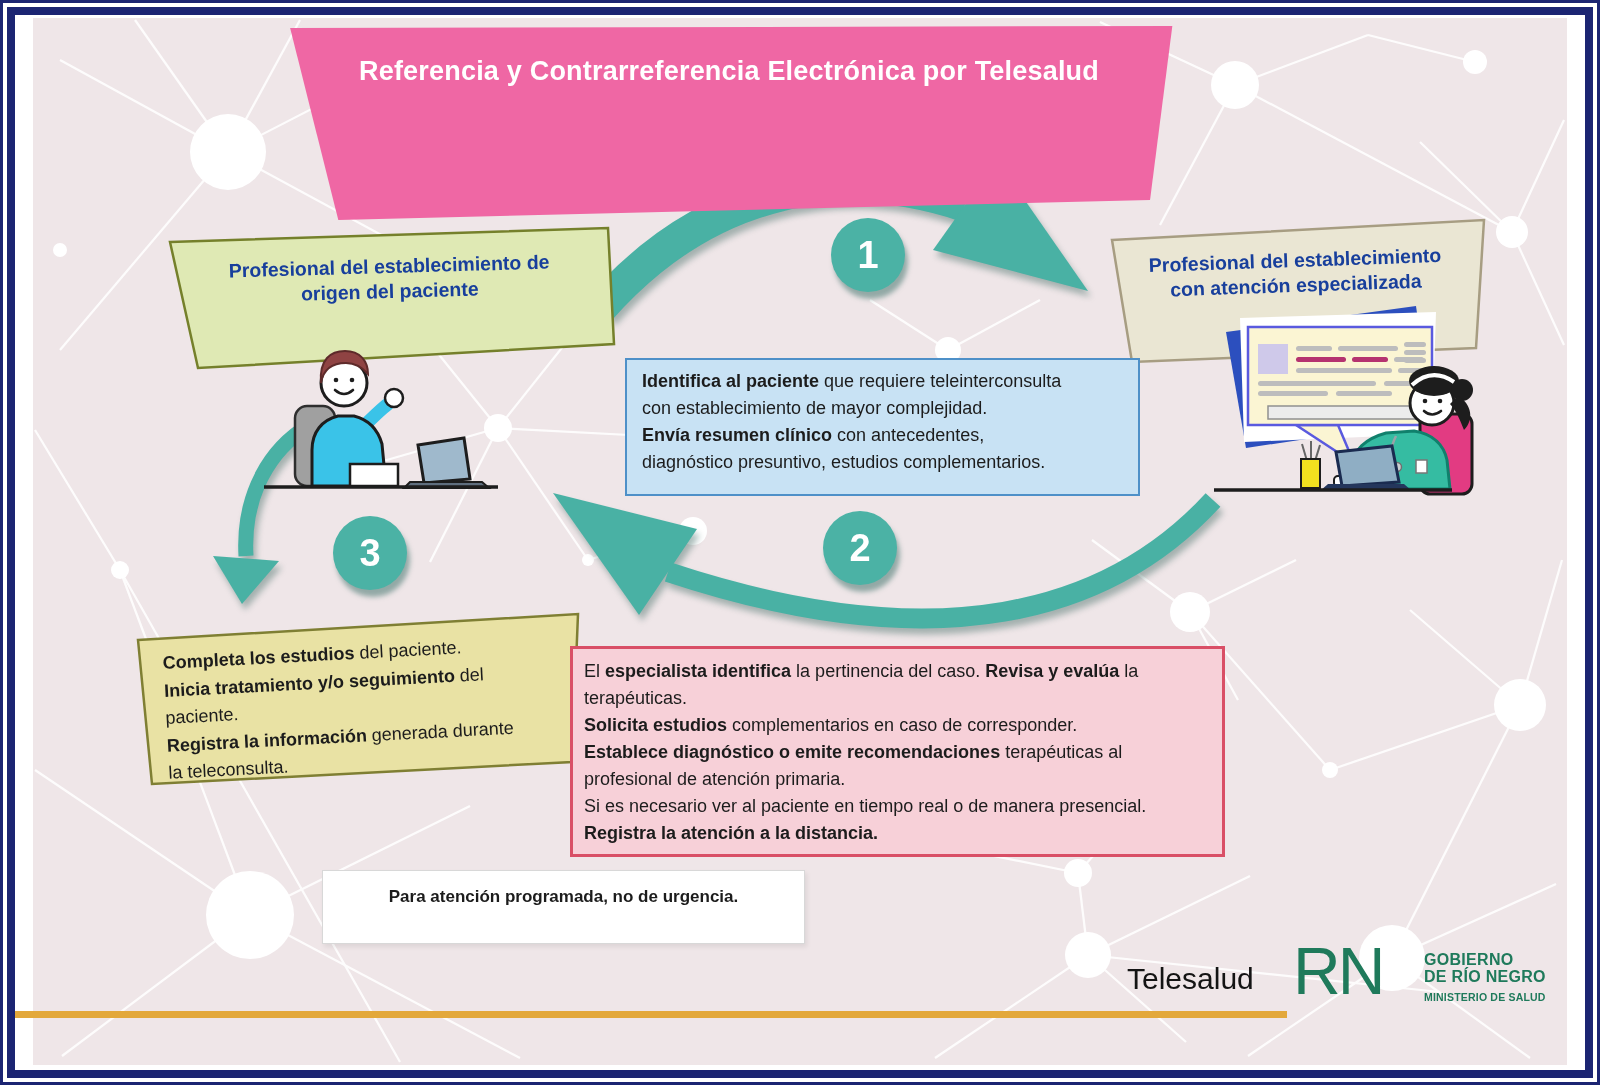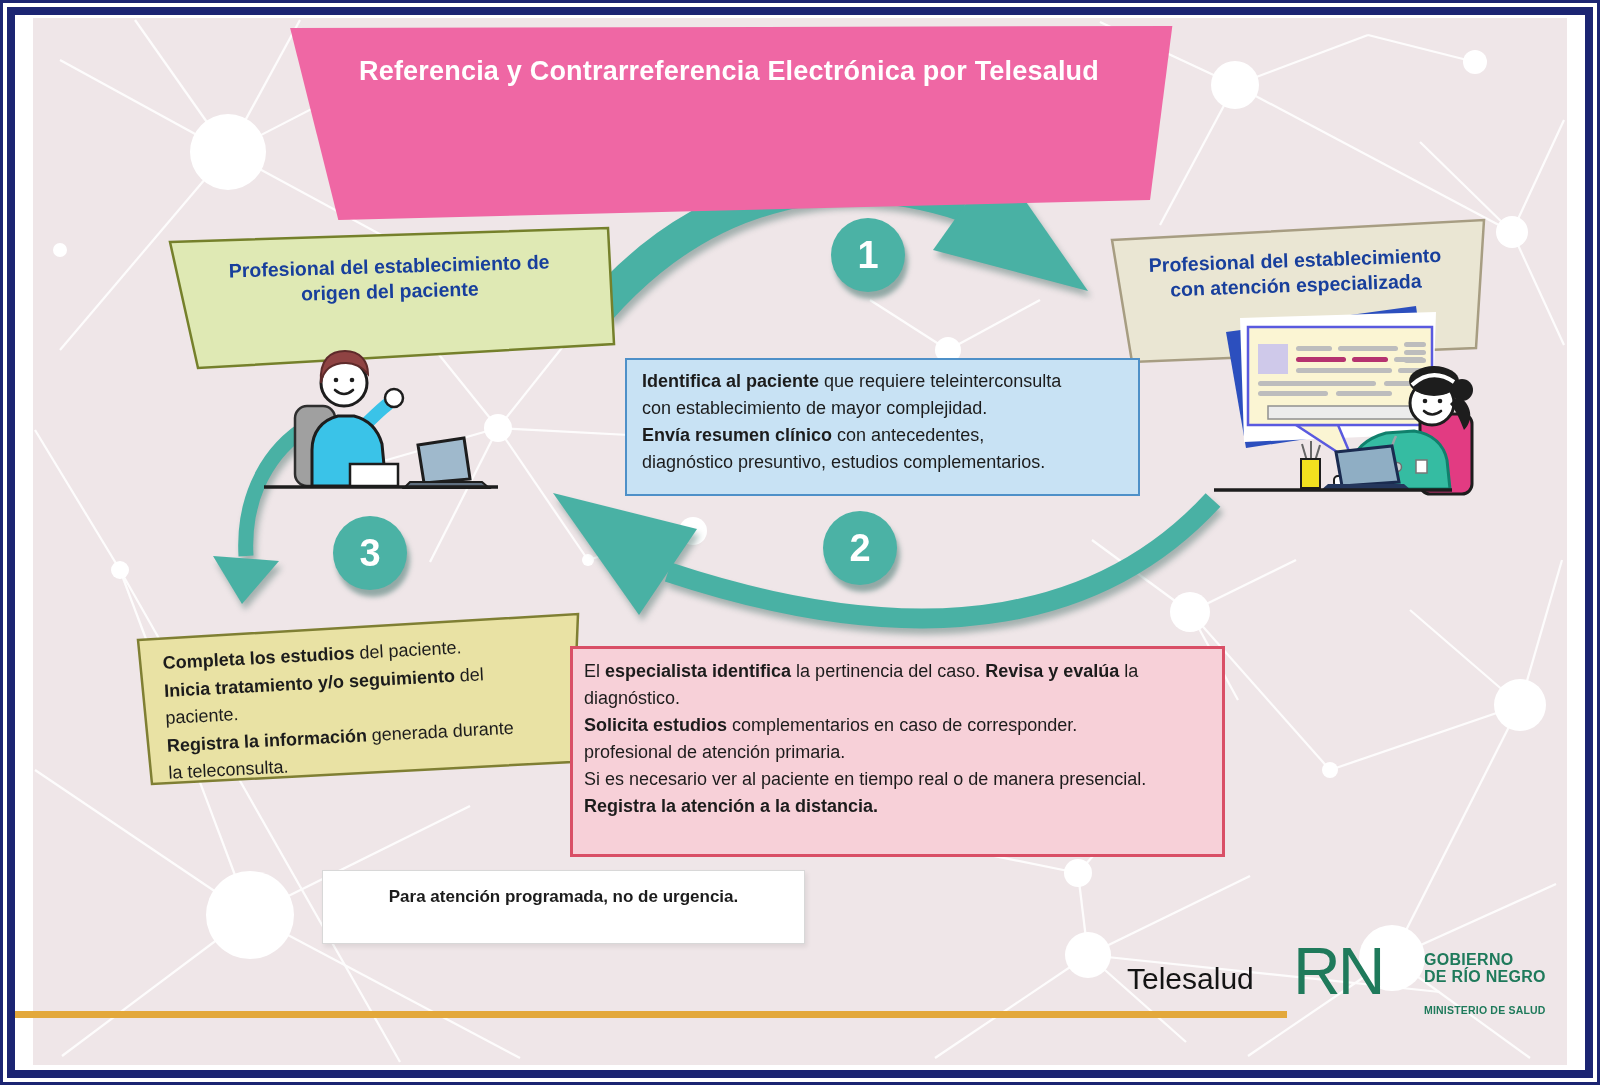--- a/index.html
+++ b/index.html
@@ -30,21 +30,21 @@
   .note-text{left:322px;top:884px;width:483px;text-align:center;font-size:17px;line-height:25px;}
   .step-circle{position:absolute;width:74px;height:74px;border-radius:50%;background:#4BB2A5;color:#fff;
                font-size:38px;font-weight:700;display:flex;align-items:center;justify-content:center;
                z-index:6;box-shadow:3px 7px 5px rgba(70,118,112,.55);}
   .gold-line{position:absolute;left:9px;top:1011px;width:1278px;height:7px;background:#E3A83B;z-index:7;}
   .telesalud{position:absolute;left:1127px;top:962px;width:150px;font-size:30px;color:#141414;z-index:7;}
   .rn{position:absolute;left:1293px;top:938px;font-size:66px;font-weight:400;letter-spacing:-3px;
       color:#1F7A5B;z-index:7;line-height:66px;}
   .gov{position:absolute;left:1424px;top:951px;color:#1F7A5B;z-index:7;line-height:17px;}
   .gov .g1,.gov .g2{font-size:16px;font-weight:700;letter-spacing:.3px;}
-  .gov .g3{font-size:10.5px;font-weight:700;margin-top:17px;letter-spacing:.2px;}
+  .gov .g3{font-size:10.5px;font-weight:700;margin-top:4px;letter-spacing:.2px;}
   .rot-n16{transform:rotate(-1.6deg);}
   .rot-n2{transform:rotate(-2deg);}
   .rot-n3{transform:rotate(-3deg);transform-origin:left top;}
 </style>
 </head>
 <body>
 
 <div class="stage">
 
   <div class="bg"></div>
@@ -164,22 +164,23 @@
   <div class="bodytext" style="left:642px;top:368px;width:490px;">
       <div><span class="b">Identifica al paciente</span><span> que requiere teleinterconsulta</span></div>
       <div>con establecimiento de mayor complejidad.</div>
       <div><span class="b">Envía resumen clínico</span><span> con antecedentes,</span></div>
       <div>diagnóstico presuntivo, estudios complementarios.</div>
     </div>
 
   <div class="bodybox pink-box"></div>
   <div class="bodytext" style="left:584px;top:658px;width:630px;">
       <div><span>El </span><span class="b">especialista identifica</span><span> la pertinencia del caso. </span><span class="b">Revisa y evalúa</span><span> la</span></div>
-      <div>diagnóstico.</div>
+      <div>terapéuticas.</div>
       <div><span class="b">Solicita estudios</span><span> complementarios en caso de corresponder.</span></div>
+      <div><span class="b">Establece diagnóstico o emite recomendaciones</span><span> terapéuticas al</span></div>
       <div>profesional de atención primaria.</div>
       <div>Si es necesario ver al paciente en tiempo real o de manera presencial.</div>
       <div><span class="b">Registra la atención a la distancia.</span></div>
     </div>
 
   <svg class="boxsvg" style="left:130px;top:605px;" width="455" height="185">
     <polygon points="8,35 448,9 442,157 22,179" fill="#E9E2A4" stroke="#7F7F33" stroke-width="2.5"></polygon>
   </svg>
   <div class="bodytext rot-n3" style="left:162px;top:650px;width:410px;line-height:27.5px;">
       <div><span class="b">Completa los estudios</span><span> del paciente.</span></div>

